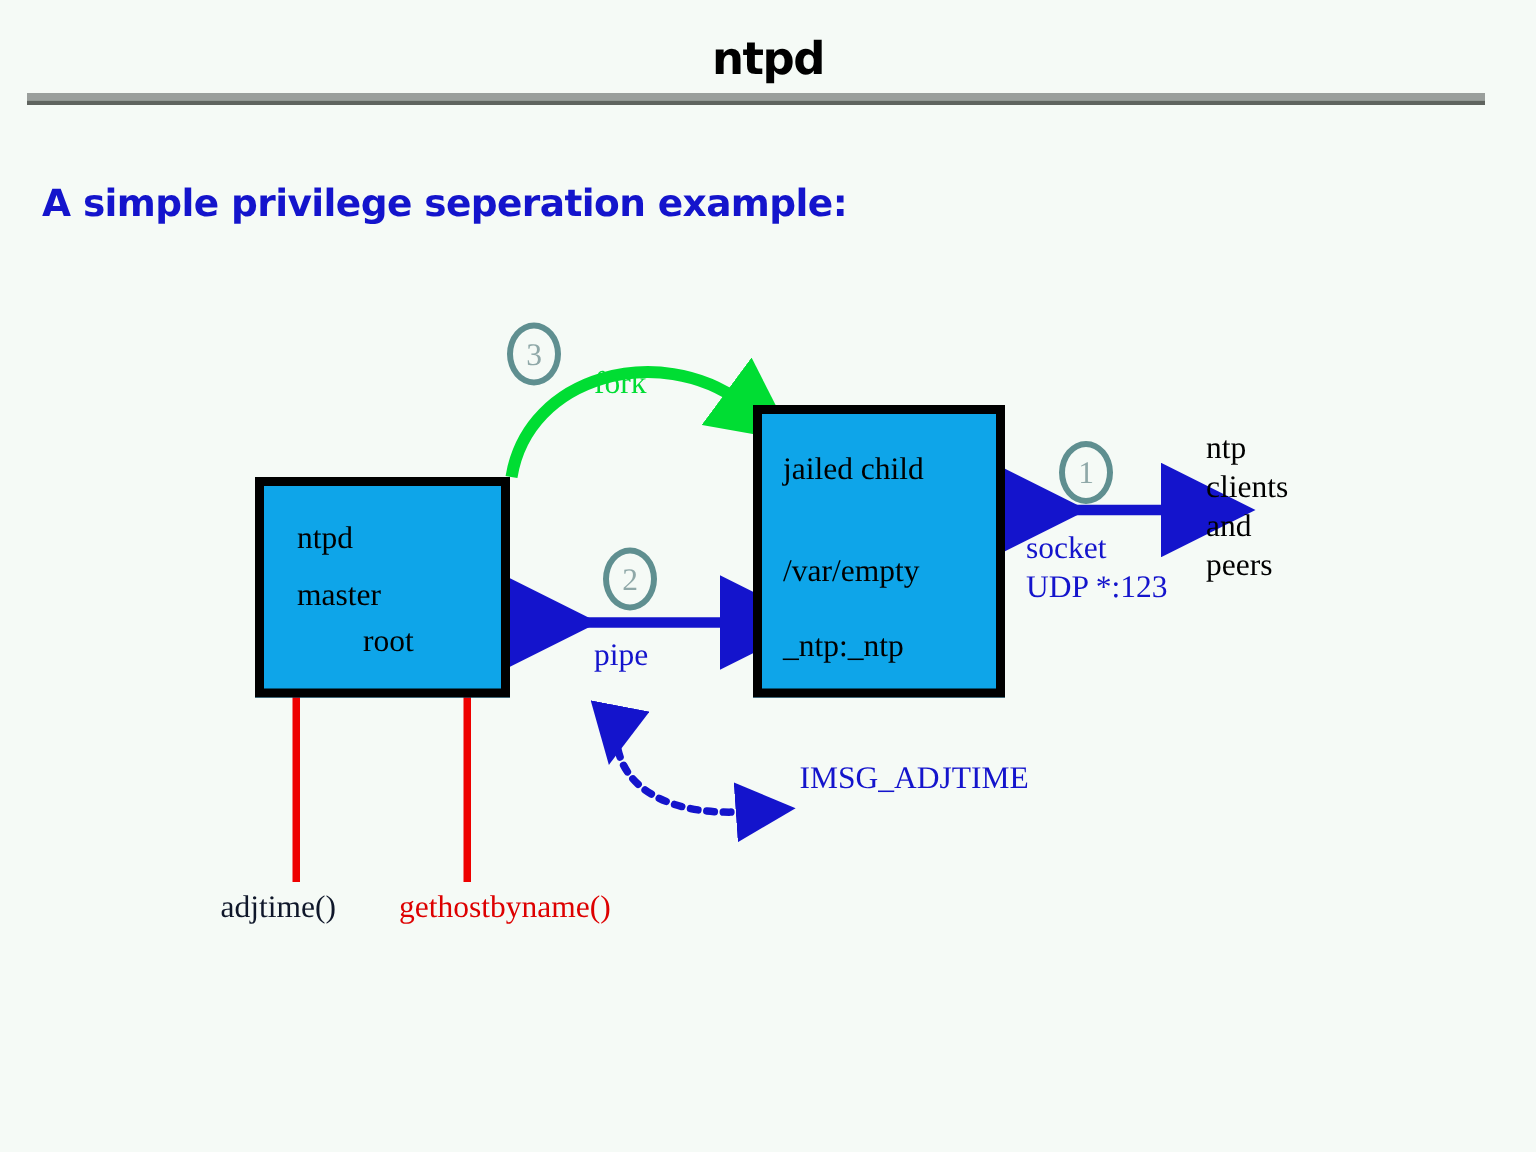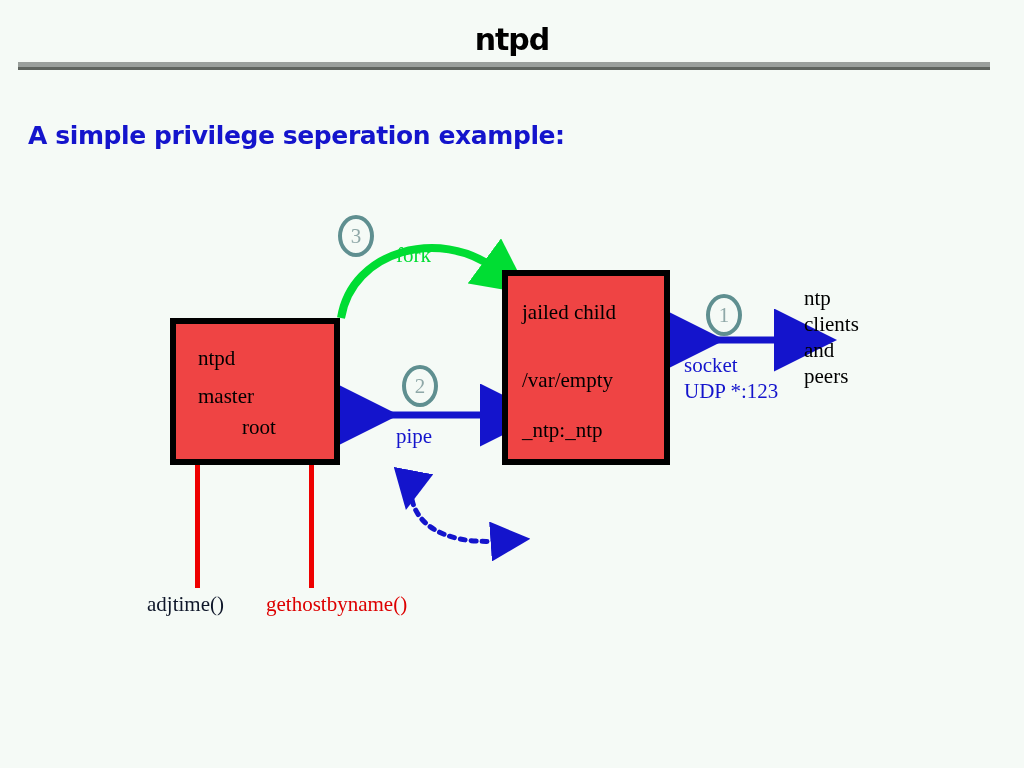--- a/index.html
+++ b/index.html
@@ -52,21 +52,21 @@
     font-weight: bold;
     font-size: 25px;
     letter-spacing: -0.4px;
     color: #1414cc;
   }
 
   
   .proc-box {
     position: absolute;
     border: 6px solid #000000;
-    background: #ef4444;
+    background: #0ea5e9;
     box-sizing: border-box;
   }
   #box-master {
     left: 170px;
     top: 318px;
     width: 170px;
     height: 147px;
   }
   #box-child {
     left: 502px;
@@ -263,13 +263,14 @@
 <div class="lbl" id="label-socket-port">UDP *:123</div>
 
 <div class="badge" id="badge-1">1</div>
 <div class="badge" id="badge-2">2</div>
 <div class="badge" id="badge-3">3</div>
 
 <div class="lbl" id="label-adjtime">adjtime()</div>
 <div class="lbl" id="label-gethostbyname">gethostbyname()</div>
 
 <div id="msg-types">
+  <div class="indent">IMSG_ADJTIME</div>
 </div>
 
 </body></html>

